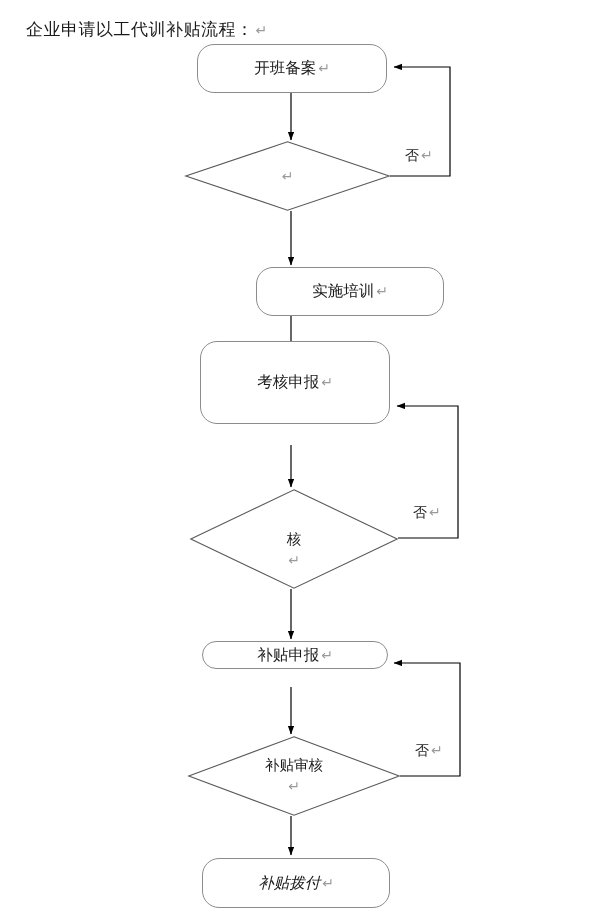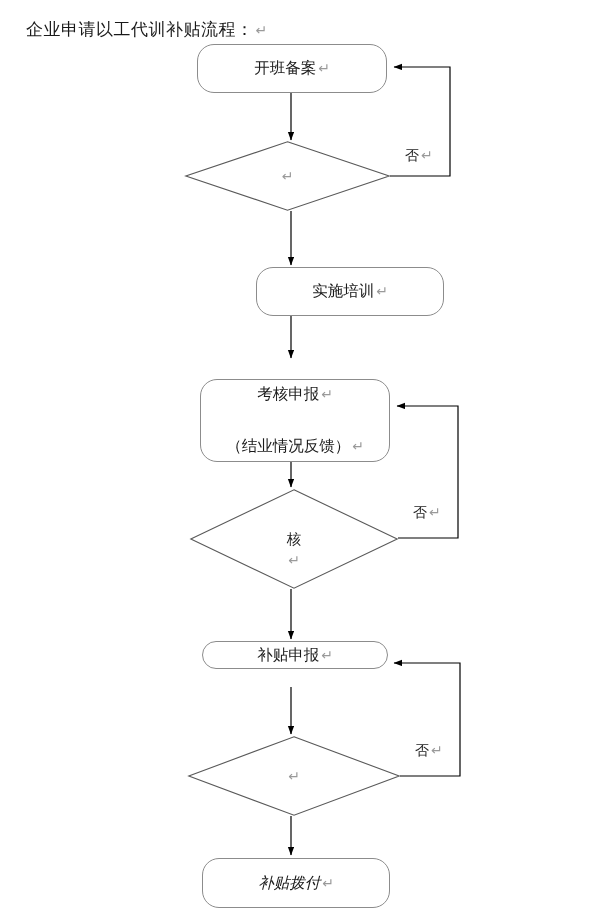--- a/index.html
+++ b/index.html
@@ -141,23 +141,22 @@
       <span>
           <span class="pilcrow">↵</span>
         </span>
     </div>
   </div>
 
   <div class="node-box" style="left:210px; top:267px; width:188px; height:49px;margin-left:46px;">
     <span class="lbl"><span>实施培训</span><span class="pilcrow">↵</span></span>
   </div>
 
-  <div class="node-box" style="left:200px; top:379px; width:190px; height:83px; flex-direction:column;gap:29px;">
+  <div class="node-box" style="left:200px; top:341px; width:190px; height:83px; flex-direction:column;gap:29px;">
     <span class="lbl"><span>考核申报</span><span class="pilcrow">↵</span></span>
-    <span class="lbl"><span>（结业情况反馈）</span><span class="pilcrow">↵</span></span>
   </div>
 
   <div class="node-diamond" style="left:190px; top:489px; width:208px; height:100px;">
     <svg width="208" height="100" viewBox="0 0 208 100">
       <polygon points="104,0.8 207.2,50 104,99.2 0.8,50" fill="#ffffff" stroke="#595959" stroke-width="1.1"></polygon>
     </svg>
     <div class="dia-label">
       <span><br><span>核</span><span class="pilcrow">↵</span></span>
     </div>
   </div>
@@ -165,20 +164,21 @@
   <div class="node-box" style="left:202px; top:641px; width:186px; height:28px;">
     <span class="lbl"><span>补贴申报</span><span class="pilcrow">↵</span></span>
   </div>
 
   <div class="node-diamond" style="left:188px; top:736px; width:212px; height:80px;">
     <svg width="212" height="80" viewBox="0 0 212 80">
       <polygon points="106,0.8 211.2,40 106,79.2 0.8,40" fill="#ffffff" stroke="#595959" stroke-width="1.1"></polygon>
     </svg>
     <div class="dia-label">
       <span>
+          <span>补贴审核</span>
           <span class="pilcrow">↵</span>
         </span>
     </div>
   </div>
 
   <div class="node-box" style="left:202px; top:858px; width:188px; height:50px;font-style:italic;">
     <span class="lbl"><span>补贴拨付</span><span class="pilcrow">↵</span></span>
   </div>
 
   <div class="edge-label" style="left:405px; top:146px;"><span>否</span><span class="pilcrow">↵</span></div>

